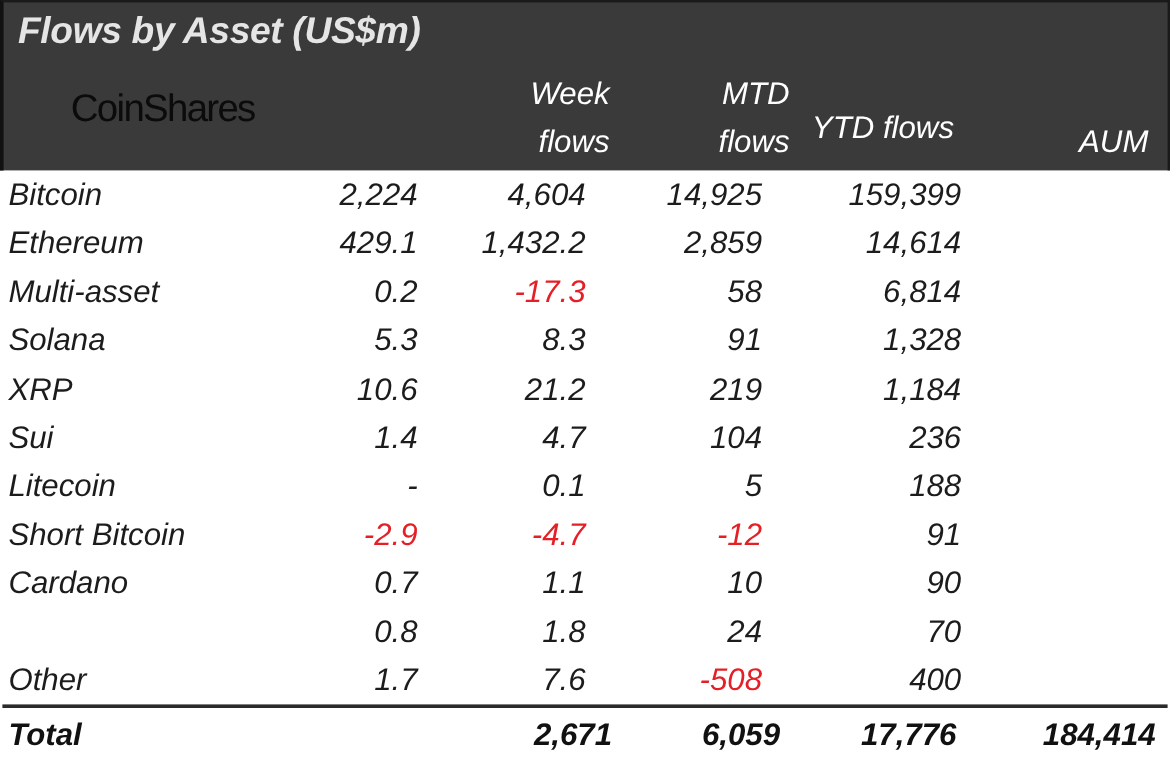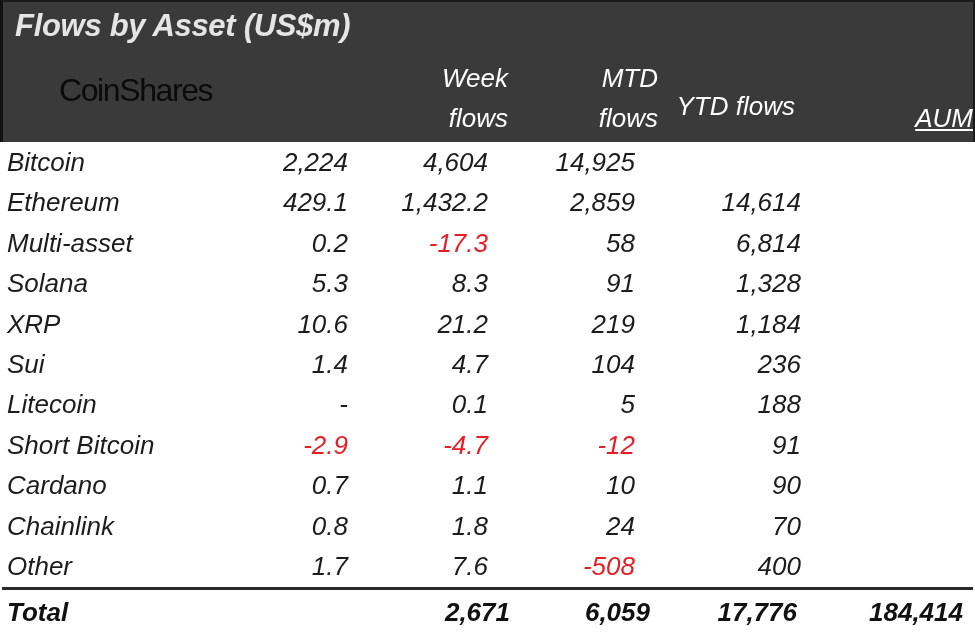--- a/index.html
+++ b/index.html
@@ -66,21 +66,21 @@
     text-align: right;
     white-space: nowrap;
     line-height: 40px;
   }
   .col-head .l1 { display: block; }
   .col-head .l2 { display: block; }
 
   .ch-week { right: 465px; top: 56px; }
   .ch-mtd  { right: 315px; top: 56px; }
   .ch-ytd  { right: 178px; top: 84px; }
-  .ch-aum  { right: 0;  top: 96px; text-decoration: underline; }
+  .ch-aum  { right: 16px;  top: 96px; }
 
   
   .rows {
     position: absolute;
     left: 0;
     top: 142px;
     width: 975px;
   }
   .row {
     position: relative;
@@ -152,20 +152,21 @@
       <span class="l2">AUM</span>
     </div>
   </div>
 
   <div class="rows" id="rows-container">
       <div class="row">
         <span class="cell c-asset">Bitcoin</span>
         <span class="cell c-week">2,224</span>
         <span class="cell c-mtd">4,604</span>
         <span class="cell c-ytd">14,925</span>
+        <span class="cell c-aum">159,399</span>
       </div>
       <div class="row">
         <span class="cell c-asset">Ethereum</span>
         <span class="cell c-week">429.1</span>
         <span class="cell c-mtd">1,432.2</span>
         <span class="cell c-ytd">2,859</span>
         <span class="cell c-aum">14,614</span>
       </div>
       <div class="row">
         <span class="cell c-asset">Multi-asset</span>
@@ -210,21 +211,20 @@
         <span class="cell c-aum">91</span>
       </div>
       <div class="row">
         <span class="cell c-asset">Cardano</span>
         <span class="cell c-week">0.7</span>
         <span class="cell c-mtd">1.1</span>
         <span class="cell c-ytd">10</span>
         <span class="cell c-aum">90</span>
       </div>
       <div class="row">
-        <span class="cell c-asset">Chainlink</span>
         <span class="cell c-week">0.8</span>
         <span class="cell c-mtd">1.8</span>
         <span class="cell c-ytd">24</span>
         <span class="cell c-aum">70</span>
       </div>
       <div class="row">
         <span class="cell c-asset">Other</span>
         <span class="cell c-week">1.7</span>
         <span class="cell c-mtd">7.6</span>
         <span class="cell c-ytd neg">-508</span>

